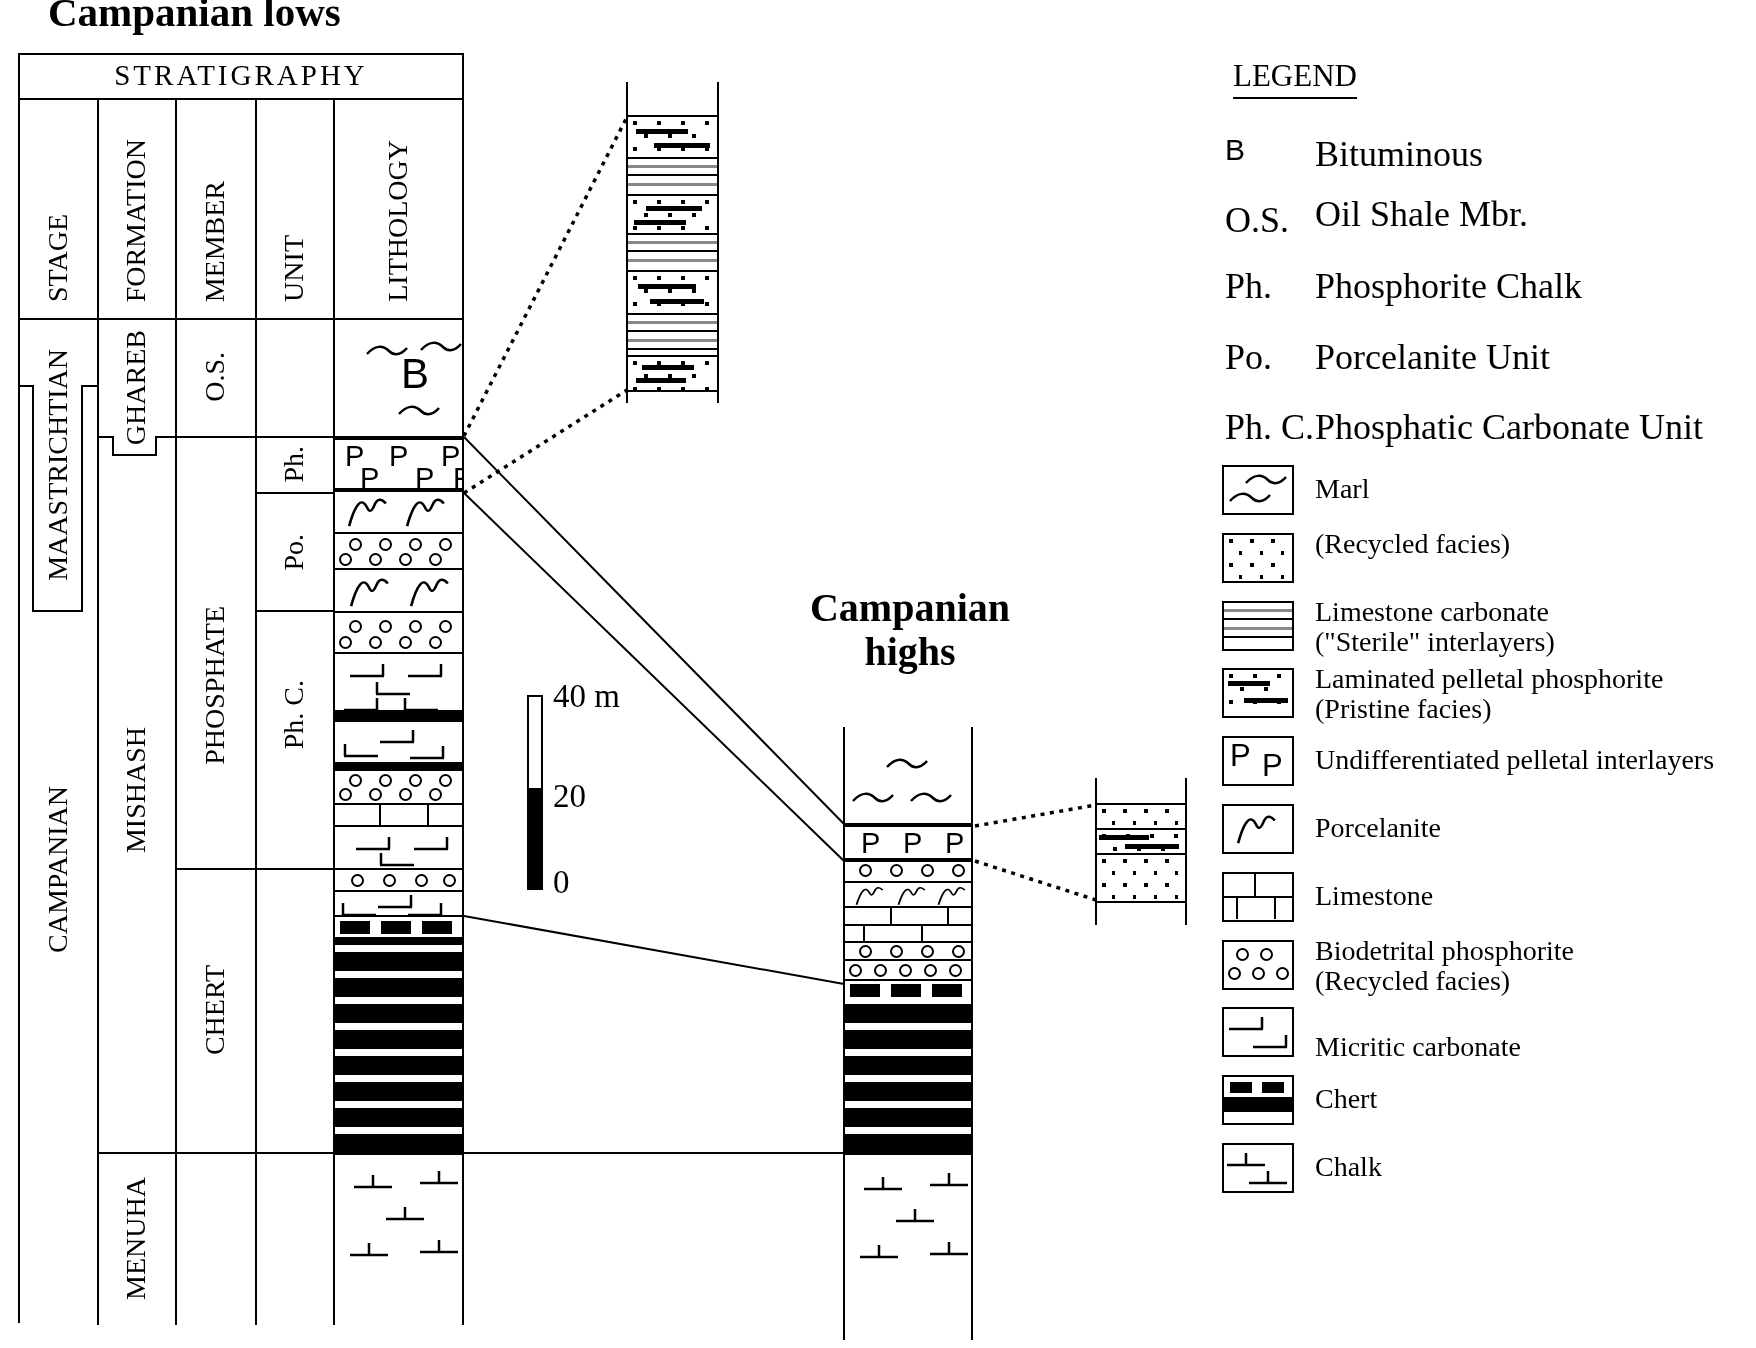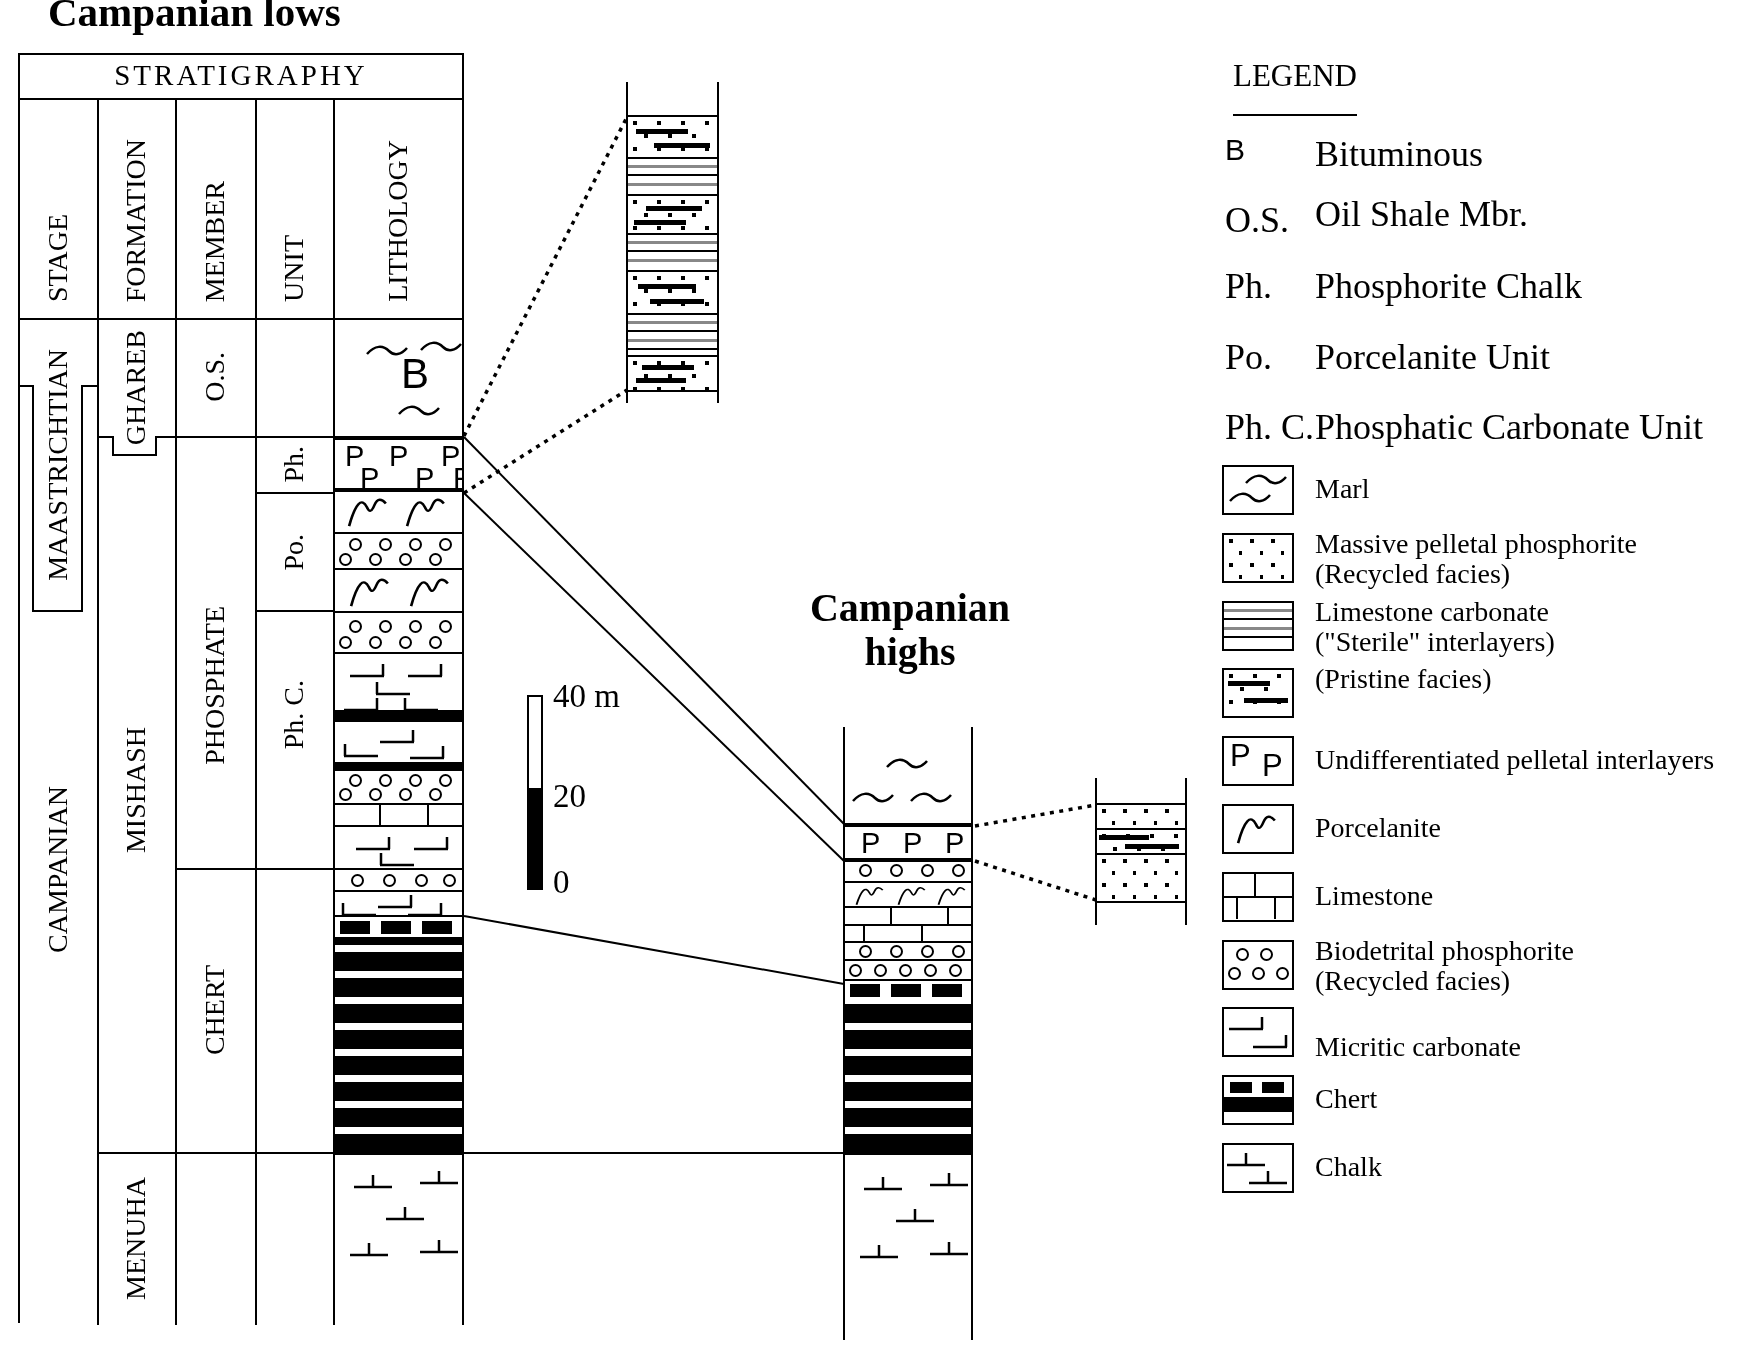--- a/index.html
+++ b/index.html
@@ -442,21 +442,21 @@
     <line x1="975" y1="861" x2="1096" y2="900" stroke="#000" stroke-width="3.5" stroke-dasharray="4 5.5"></line>
   </svg>
 
   <div class="abs" style="left:527px;top:695px;width:16px;height:95px;border:2px solid #000;box-sizing:border-box;background:#fff"></div>
   <div class="abs" style="left:527px;top:790px;width:16px;height:100px;background:#000"></div>
   <div class="scale-num" style="left:553px;top:678px">40 m</div>
   <div class="scale-num" style="left:553px;top:778px">20</div>
   <div class="scale-num" style="left:553px;top:864px">0</div>
 
   <div class="abs" style="left:1233px;top:58px">
-    <span style="font-size:31px;border-bottom:2.5px solid #000;padding-bottom:20px;display:inline-block">LEGEND</span>
+    <span style="font-size:31px;border-bottom:2.5px solid #000;padding-bottom:3px;display:inline-block">LEGEND</span>
   </div>
   <div id="legendAbbrs">
       <div style="position: absolute; left: 0px; top: 0px;">
         <div class="legend-abbr" style="position: absolute; left: 1225px; top: 133px; font-family: &quot;Liberation Sans&quot;, sans-serif; font-size: 30px;">B</div>
         <div class="legend-abbr" style="position: absolute; left: 1315px; top: 133px;">Bituminous</div>
       </div>
       <div style="position: absolute; left: 0px; top: 0px;">
         <div class="legend-abbr" style="position: absolute; left: 1225px; top: 199px;">O.S.</div>
         <div class="legend-abbr" style="position: absolute; left: 1315px; top: 193px;">Oil Shale Mbr.</div>
       </div>
@@ -500,21 +500,20 @@
             <div style="position: absolute; left: 56.5px; top: 16px; width: 3.5px; height: 3.5px; background: rgb(0, 0, 0);"></div>
             <div style="position: absolute; left: 5px; top: 28px; width: 3.5px; height: 3.5px; background: rgb(0, 0, 0);"></div>
             <div style="position: absolute; left: 26px; top: 28px; width: 3.5px; height: 3.5px; background: rgb(0, 0, 0);"></div>
             <div style="position: absolute; left: 47px; top: 28px; width: 3.5px; height: 3.5px; background: rgb(0, 0, 0);"></div>
             <div style="position: absolute; left: 14.5px; top: 40px; width: 3.5px; height: 3.5px; background: rgb(0, 0, 0);"></div>
             <div style="position: absolute; left: 35.5px; top: 40px; width: 3.5px; height: 3.5px; background: rgb(0, 0, 0);"></div>
             <div style="position: absolute; left: 56.5px; top: 40px; width: 3.5px; height: 3.5px; background: rgb(0, 0, 0);"></div>
           </div>
         </div>
         <div class="legend-label" style="position: absolute; left: 1315px; top: 529px;">
-          <div>Massive pelletal phosphorite</div>
           <div>(Recycled facies)</div>
         </div>
       </div>
       <div style="position: absolute; left: 0px; top: 0px;">
         <div id="tmp_sw_sterile" style="position: absolute; left: 1222px; top: 601px; width: 72px; height: 50px; border: 2.5px solid rgb(0, 0, 0); box-sizing: border-box; overflow: hidden; background: rgb(255, 255, 255);">
           <div style="position: absolute; left: 0px; top: 0px; width: 100%; height: 45px; box-sizing: border-box; overflow: hidden;">
             <div style="position: absolute; left: 0px; top: 6px; width: 100%; height: 2.5px; background: rgb(136, 136, 136);"></div>
             <div style="position: absolute; left: 0px; top: 15px; width: 100%; height: 1.5px; background: rgb(0, 0, 0);"></div>
             <div style="position: absolute; left: 0px; top: 24px; width: 100%; height: 2.5px; background: rgb(136, 136, 136);"></div>
             <div style="position: absolute; left: 0px; top: 33px; width: 100%; height: 1.5px; background: rgb(0, 0, 0);"></div>
@@ -534,20 +533,21 @@
             <div style="position: absolute; left: 16px; top: 17px; width: 3.5px; height: 3.5px; background: rgb(0, 0, 0);"></div>
             <div style="position: absolute; left: 40px; top: 17px; width: 3.5px; height: 3.5px; background: rgb(0, 0, 0);"></div>
             <div style="position: absolute; left: 5px; top: 30px; width: 3.5px; height: 3.5px; background: rgb(0, 0, 0);"></div>
             <div style="position: absolute; left: 29px; top: 30px; width: 3.5px; height: 3.5px; background: rgb(0, 0, 0);"></div>
             <div style="position: absolute; left: 53px; top: 30px; width: 3.5px; height: 3.5px; background: rgb(0, 0, 0);"></div>
             <div style="position: absolute; left: 4px; top: 11px; width: 42px; height: 5px; background: rgb(0, 0, 0);"></div>
             <div style="position: absolute; left: 20px; top: 28px; width: 44px; height: 5px; background: rgb(0, 0, 0);"></div>
           </div>
         </div>
         <div class="legend-label" style="position: absolute; left: 1315px; top: 664px;">
+          <div>Laminated pelletal phosphorite</div>
           <div>(Pristine facies)</div>
         </div>
       </div>
       <div style="position: absolute; left: 0px; top: 0px;">
         <div id="tmp_sw_pband" style="position: absolute; left: 1222px; top: 736px; width: 72px; height: 50px; border: 2.5px solid rgb(0, 0, 0); box-sizing: border-box; overflow: hidden; background: rgb(255, 255, 255);">
           <div style="position: absolute; left: 0px; top: 0px; width: 100%; height: 45px; box-sizing: border-box; overflow: hidden;">
             <div style="position: absolute; left: 6px; top: 2px; font-family: &quot;Liberation Sans&quot;, sans-serif; font-size: 31px; line-height: 1;">P</div>
             <div style="position: absolute; left: 38px; top: 12px; font-family: &quot;Liberation Sans&quot;, sans-serif; font-size: 31px; line-height: 1;">P</div>
           </div>
         </div>

